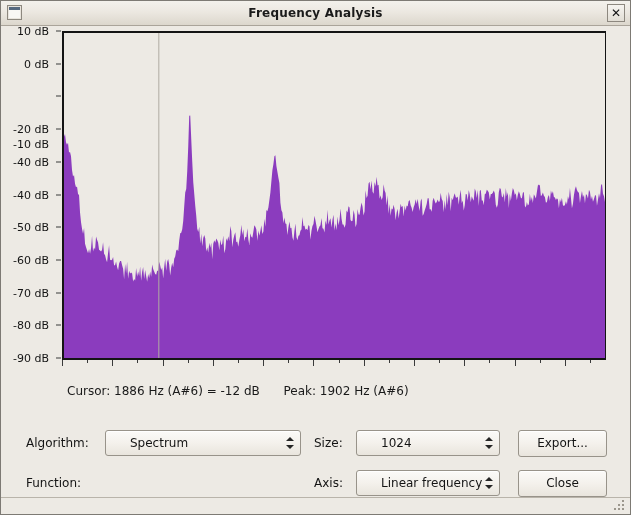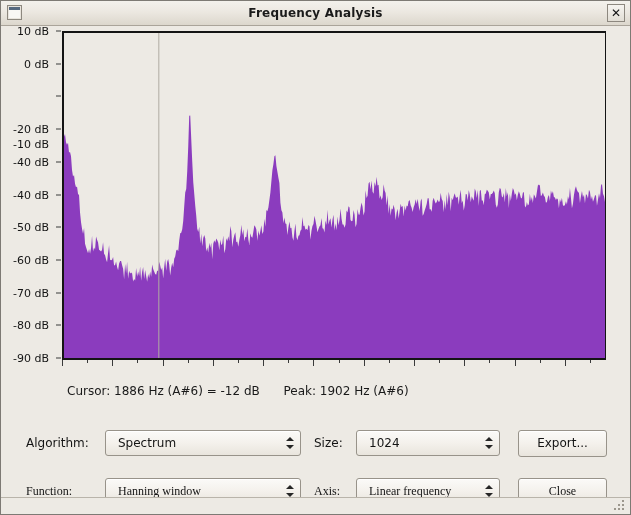--- a/index.html
+++ b/index.html
@@ -191,38 +191,38 @@
   }
   .ctl-row {
     position: absolute;
     left: 0;
     width: 631px;
     height: 26px;
     display: flex;
     align-items: center;
   }
   .ctl-row.row1 { top: 8px; }
-  .ctl-row.row2 { top: 56px; font-family: Liberation Serif, serif; }
+  .ctl-row.row2 { top: 48px; }
 
   .ctl-label {
     font-size: 12px;
     color: #141414;
     white-space: nowrap;
   }
 
   .combo {
     position: relative;
     box-sizing: border-box;
     height: 26px;
     border: 1px solid #98938a;
     border-radius: 3px;
     background: linear-gradient(to bottom, #fbfaf8 0%, #f4f1ec 50%, #e9e5dd 100%);
     display: flex;
     align-items: center;
-    padding-left: 12px;
+    padding-left: 24px;
     padding-right: 22px;
     font-size: 12px;
     color: #141414;
     cursor: pointer;
     box-shadow: inset 0 1px 0 #ffffff;
     white-space: nowrap;
     overflow: hidden;
     text-align: right;
   }
   .combo .arrows {
@@ -395,24 +395,20 @@
         <div class="combo pos-size-combo">
           <span>1024</span>
           <span class="arrows"></span>
         </div>
 
         <div class="btn pos-export-btn">Export...</div>
       </div>
 
       <div class="ctl-row row2">
         <span class="ctl-label pos-fn-label">Function:</span>
-        <div class="combo pos-fn-combo">
-          <span>Hanning window</span>
-          <span class="arrows"></span>
-        </div>
 
         <span class="ctl-label pos-axis-label">Axis:</span>
         <div class="combo pos-axis-combo">
           <span>Linear frequency</span>
           <span class="arrows"></span>
         </div>
 
         <div class="btn pos-close-btn">Close</div>
       </div>
 

